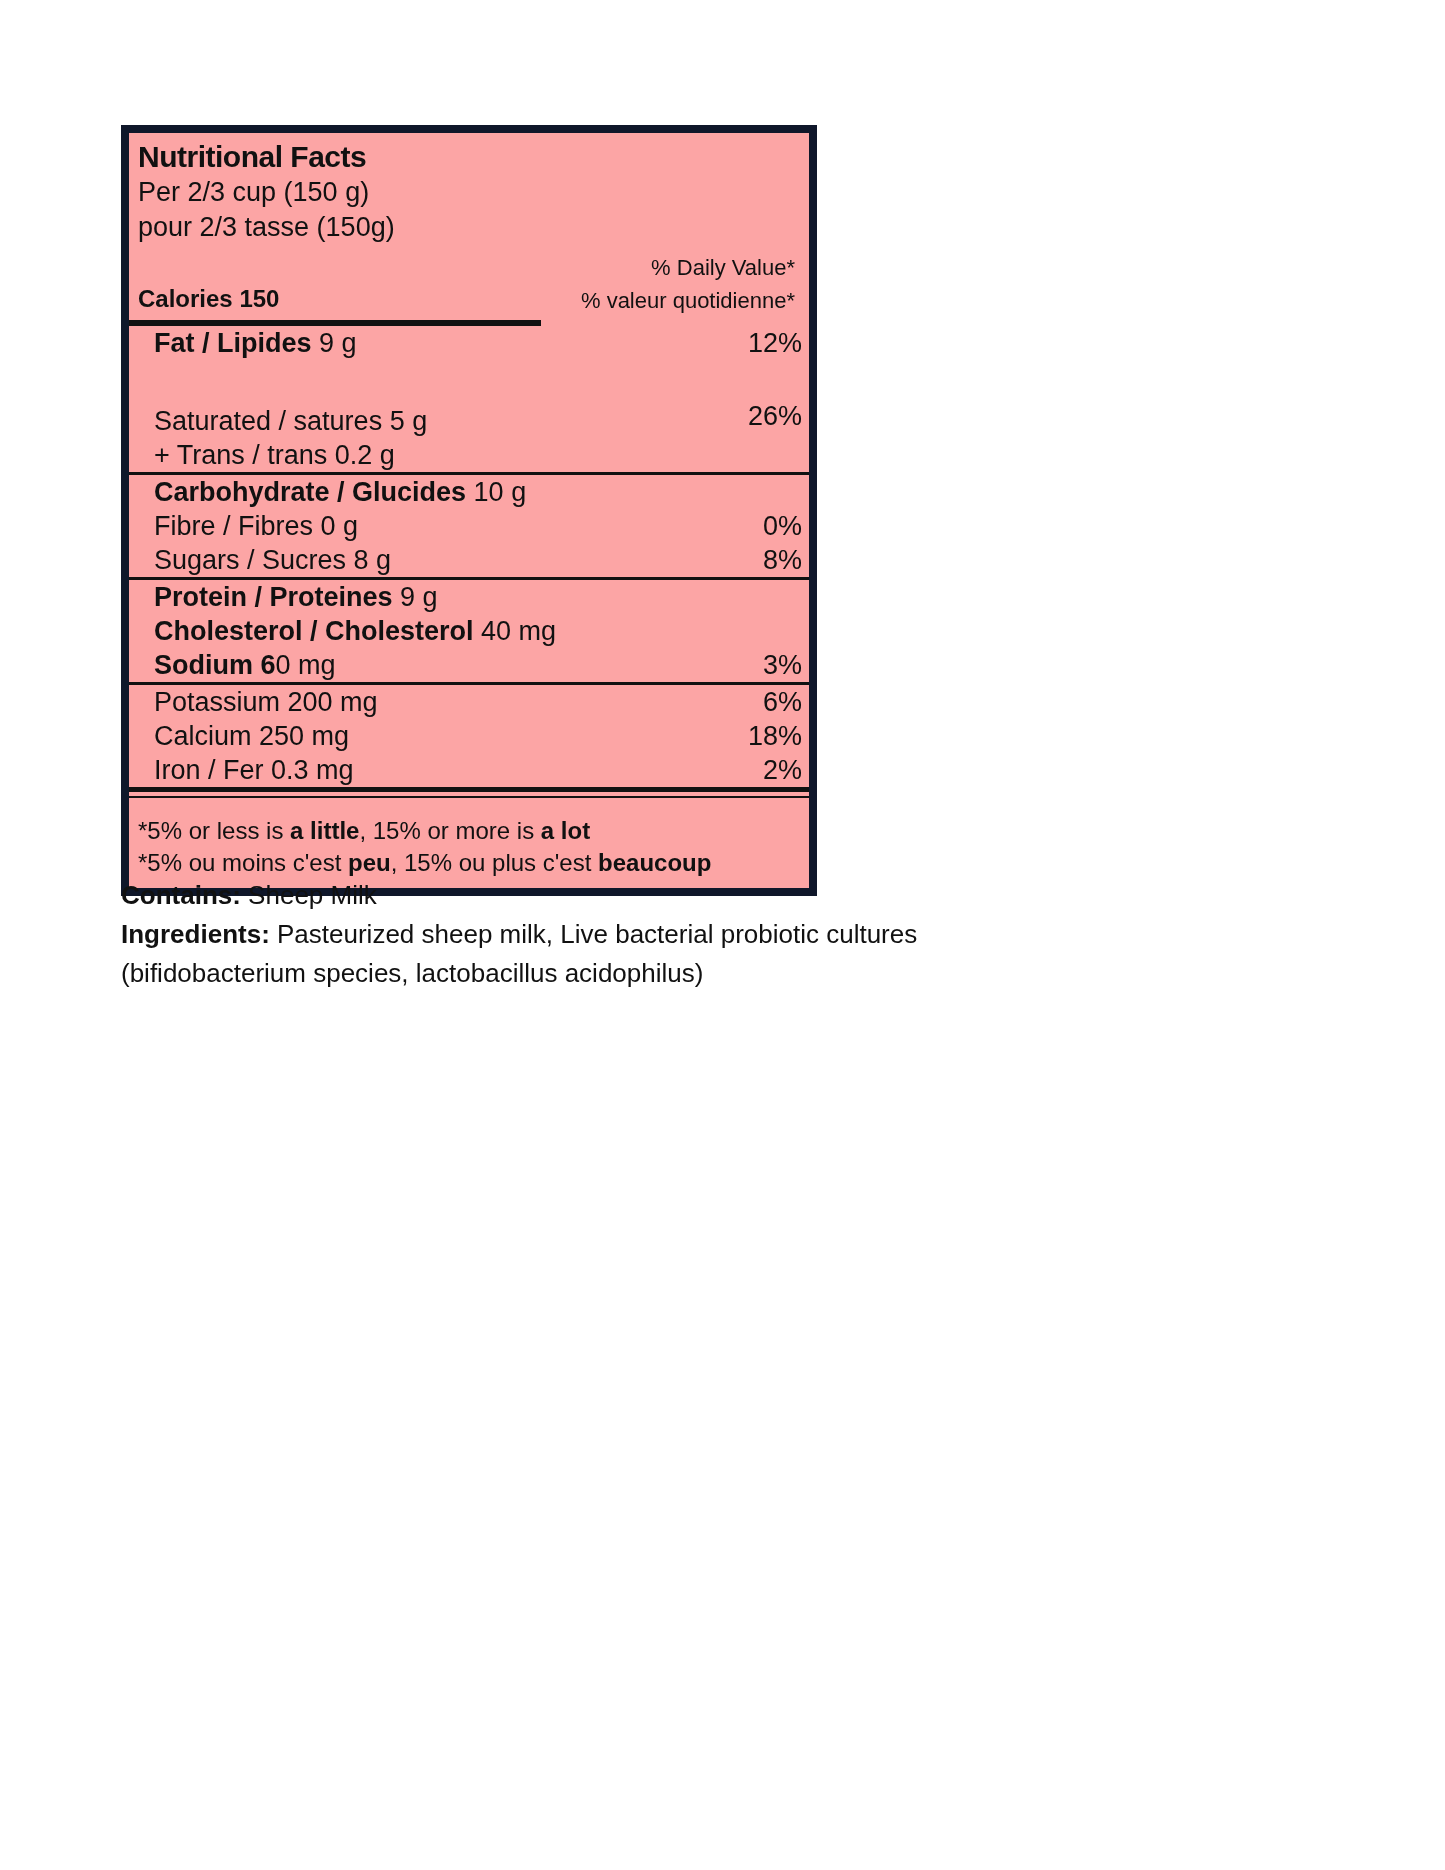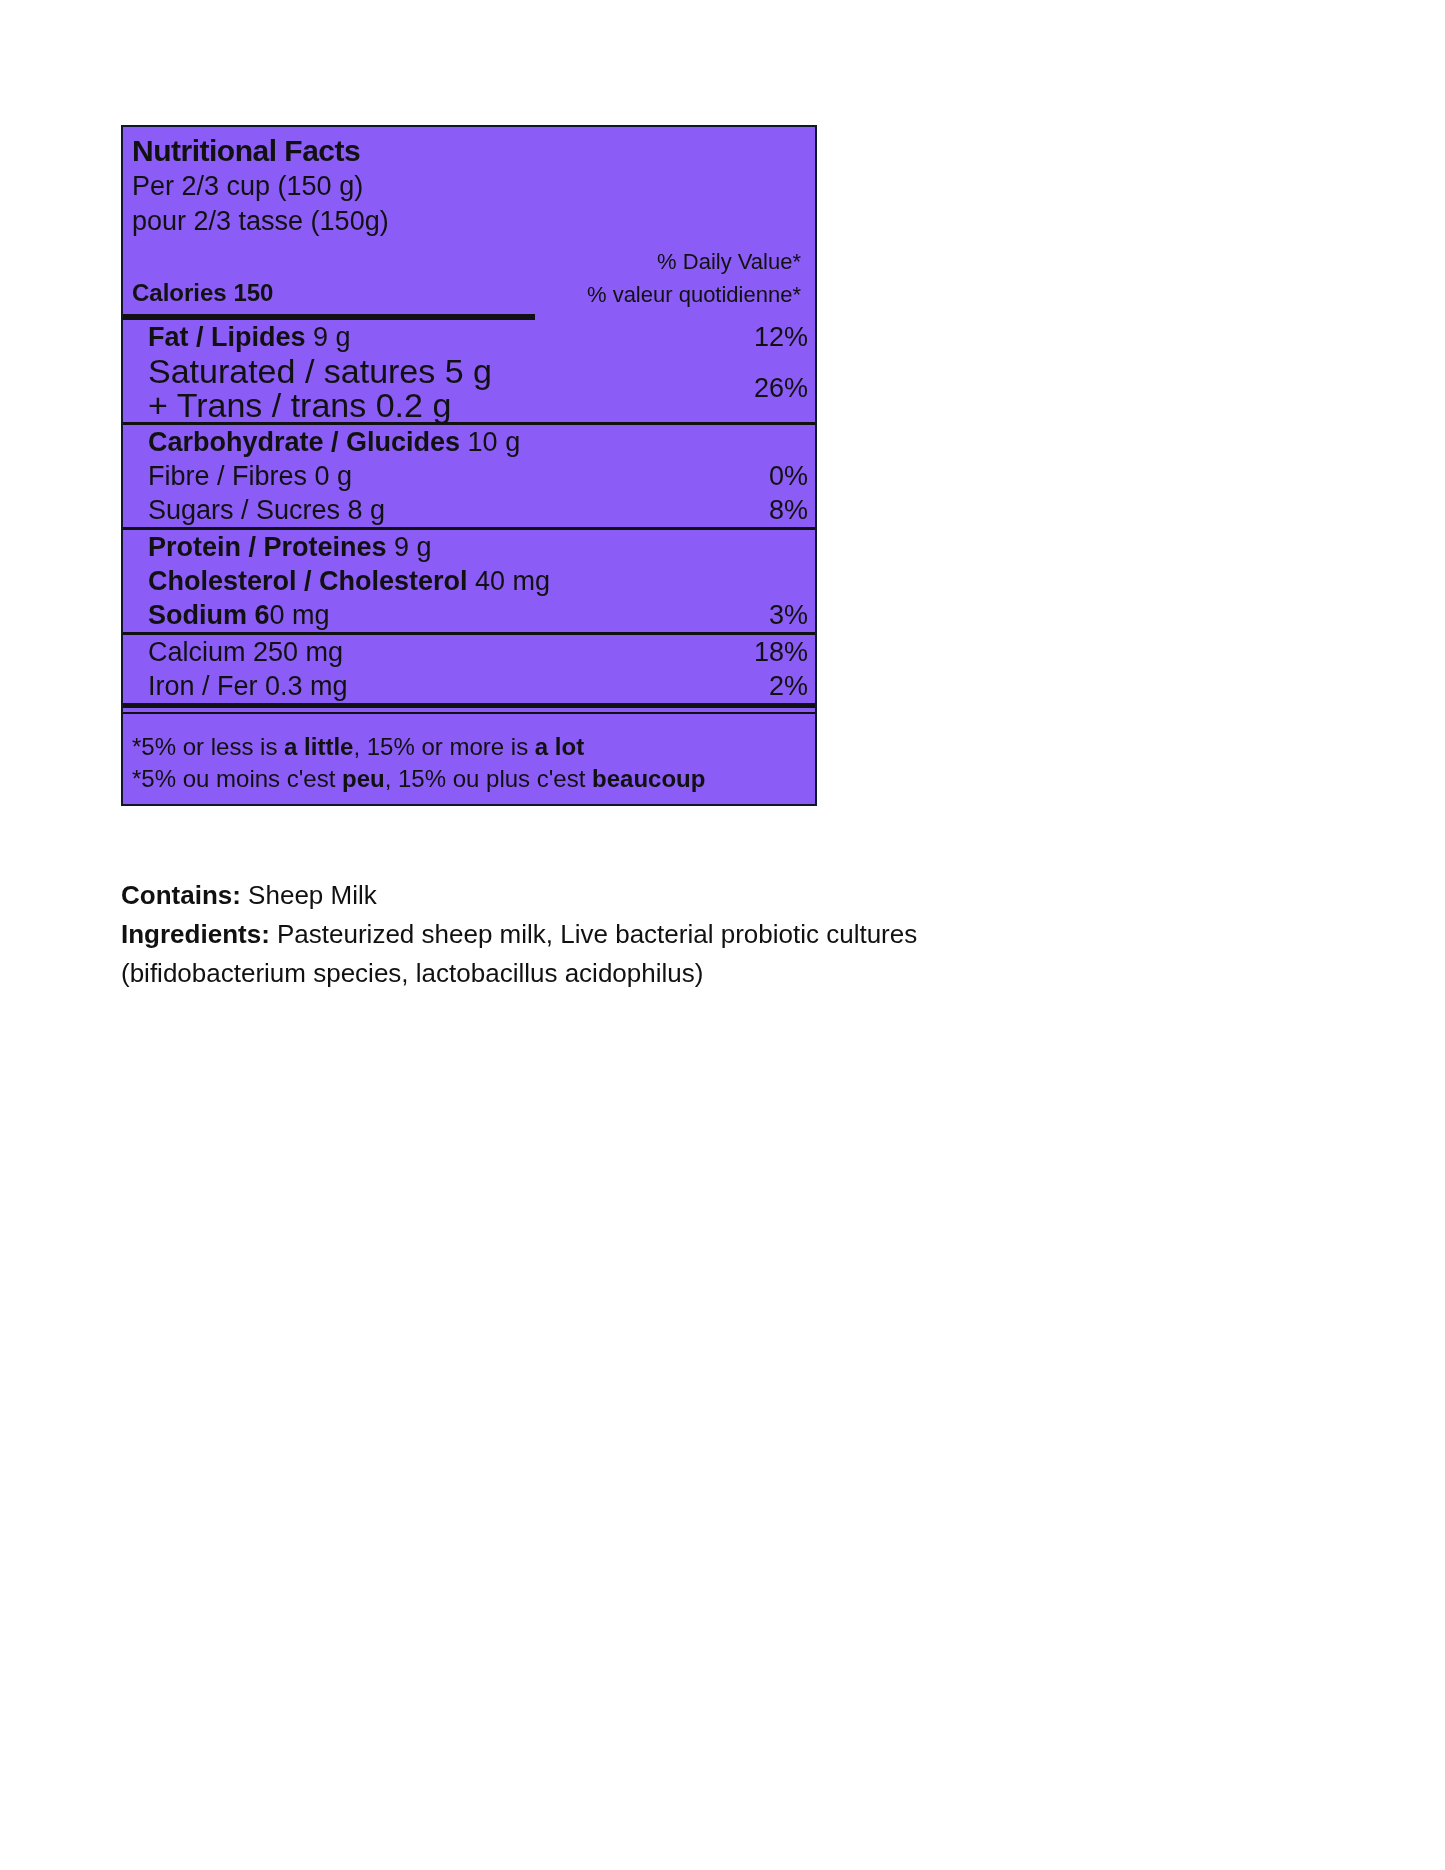--- a/index.html
+++ b/index.html
@@ -7,41 +7,41 @@
   body {
     width: 1445px; height: 1870px;
     position: relative;
     font-family: "Liberation Sans", "DejaVu Sans", sans-serif;
     color: #111111;
   }
   .nf-box {
     position: absolute;
     left: 121px; top: 125px;
     width: 696px;
-    border: 2px solid #0f172a;
-    background: #8b5cf6;
+    border: 8px solid #0f172a;
+    background: #fca5a5;
   }
   .hdr { padding: 5px 8px 0 9px; }
   .title { font-size: 30px; font-weight: bold; line-height: 37px; letter-spacing: -0.5px; }
   .serving { font-size: 27px; line-height: 35px; }
   .cal-dv-row {
     display: flex; justify-content: space-between; align-items: flex-end;
     padding: 6px 14px 3px 9px;
   }
   .calories { font-size: 24px; font-weight: bold; line-height: 36px; }
   .dv-header { text-align: right; font-size: 22px; line-height: 33px; }
   .cal-rule { height: 6px; background: #111111; width: 412px; }
   .section { border-top: 3px solid #111111; padding-left: 16px; }
   .section.first { border-top: 0; }
   .row {
     display: flex; justify-content: space-between; align-items: baseline;
     font-size: 27px; line-height: 34px; padding: 0 7px 0 9px;
   }
   .subgroup { display: flex; justify-content: space-between; padding: 0 7px 0 9px; }
-  .subgroup .lines { font-size: 34px; line-height: 34px; }
+  .subgroup .lines { font-size: 27px; line-height: 34px; margin-top: 44px; }
   .subgroup .dv2 { align-self: center; font-size: 27px; margin-left: 20px; }
   .thick-divider { height: 5px; background: #111111; }
   .footnote {
     border-top: 2px solid #111111; margin-top: 4px;
     padding: 17px 8px 9px 9px;
     font-size: 24px; line-height: 32px;
   }
   .ingredients {
     position: absolute;
     left: 121px; top: 876px;
@@ -110,20 +110,24 @@
       <span></span>
     </div>
     <div class="row">
       <span><span class="b">Sodium 6</span><span>0 mg</span></span>
       <span>3%</span>
     </div>
   </div>
 
   <div class="section">
     <div class="row">
+      <span>Potassium 200 mg</span>
+      <span>6%</span>
+    </div>
+    <div class="row">
       <span>Calcium 250 mg</span>
       <span>18%</span>
     </div>
     <div class="row">
       <span>Iron / Fer 0.3 mg</span>
       <span>2%</span>
     </div>
   </div>
 
   <div class="thick-divider"></div>

